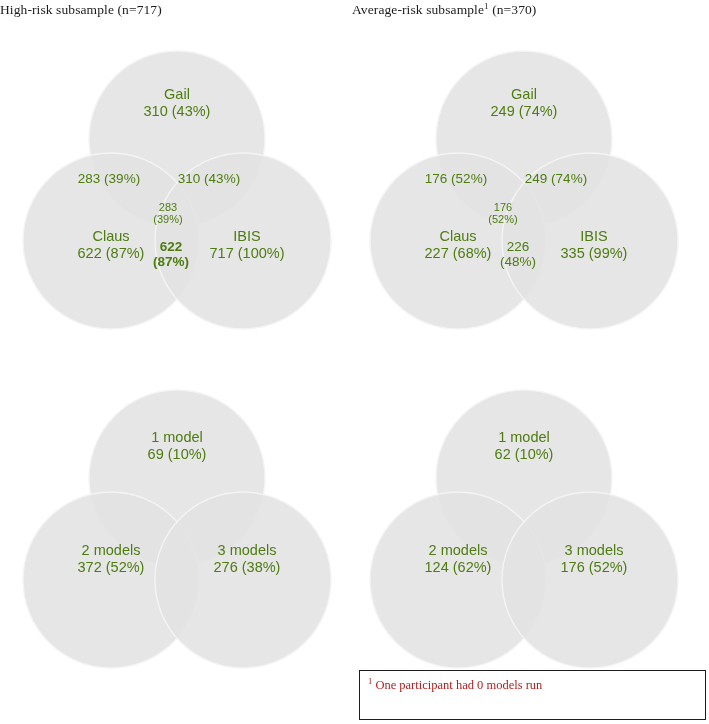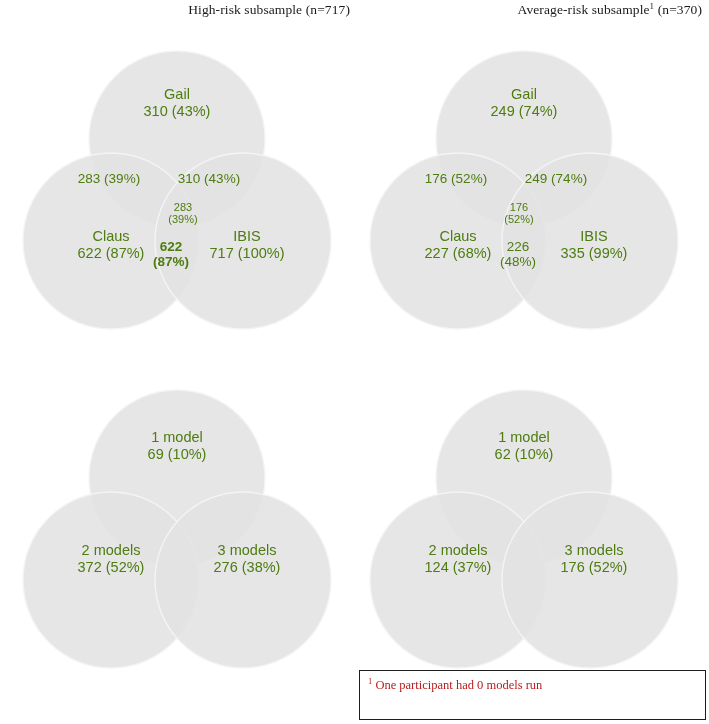--- a/index.html
+++ b/index.html
@@ -22,21 +22,21 @@
     height: 724px;
   }
   .panel {
     position: absolute;
   }
   .panel-title {
     position: absolute;
     top: 0;
     left: 0;
     width: 100%;
-    text-align: right;
+    text-align: left;
     font-family: "Liberation Serif", serif;
     font-size: 13.5px;
     color: #1b1b1b;
     letter-spacing: 0.1px;
     white-space: nowrap;
   }
   .panel-title sup {
     font-size: 9px;
     vertical-align: super;
     line-height: 0;
@@ -113,21 +113,21 @@
 
       <div class="venn-label" style="left:140px; top:190px; width:174px;">
         <span class="lbl-name">IBIS</span>
         <span class="lbl-val">717 (100%)</span>
       </div>
 
       <div class="venn-label lbl-mid" style="left:43px; top:133px; width:92px;">283 (39%)</div>
 
       <div class="venn-label lbl-mid" style="left:143px; top:133px; width:92px;">310 (43%)</div>
 
-      <div class="venn-label lbl-small" style="left:133px; top:163px; width:60px;">
+      <div class="venn-label lbl-small" style="left:118px; top:163px; width:60px;">
         <span>283</span><br>
         <span>(39%)</span>
       </div>
 
       <div class="venn-label lbl-mid" style="left:122px; top:201px; width:58px; line-height:1.12;font-weight:bold;">
         <span>622</span><br>
         <span>(87%)</span>
       </div>
     </div>
   </div>
@@ -157,21 +157,21 @@
 
       <div class="venn-label" style="left:140px; top:190px; width:174px;">
         <span class="lbl-name">IBIS</span>
         <span class="lbl-val">335 (99%)</span>
       </div>
 
       <div class="venn-label lbl-mid" style="left:43px; top:133px; width:92px;">176 (52%)</div>
 
       <div class="venn-label lbl-mid" style="left:143px; top:133px; width:92px;">249 (74%)</div>
 
-      <div class="venn-label lbl-small" style="left:122px; top:163px; width:60px;">
+      <div class="venn-label lbl-small" style="left:106px; top:163px; width:60px;">
         <span>176</span><br>
         <span>(52%)</span>
       </div>
 
       <div class="venn-label lbl-mid" style="left:122px; top:201px; width:58px; line-height:1.12;">
         <span>226</span><br>
         <span>(48%)</span>
       </div>
     </div>
   </div>
@@ -211,21 +211,21 @@
         <circle cx="223" cy="203" r="88" fill="#e2e2e2" fill-opacity="0.88" stroke="#f4f4f4" stroke-width="1.4"></circle>
       </svg>
 
       <div class="venn-label" style="left:77px; top:52px; width:160px;">
         <span class="lbl-name">1 model</span>
         <span class="lbl-val">62 (10%)</span>
       </div>
 
       <div class="venn-label" style="left:6px; top:165px; width:170px;">
         <span class="lbl-name">2 models</span>
-        <span class="lbl-val">124 (37%)</span>
+        <span class="lbl-val">124 (62%)</span>
       </div>
 
       <div class="venn-label" style="left:140px; top:165px; width:174px;">
         <span class="lbl-name">3 models</span>
         <span class="lbl-val">176 (52%)</span>
       </div>
     </div>
   </div>
 
   <div class="footnote-box" style="left:359px; top:670px; width:347px; height:50px;">

